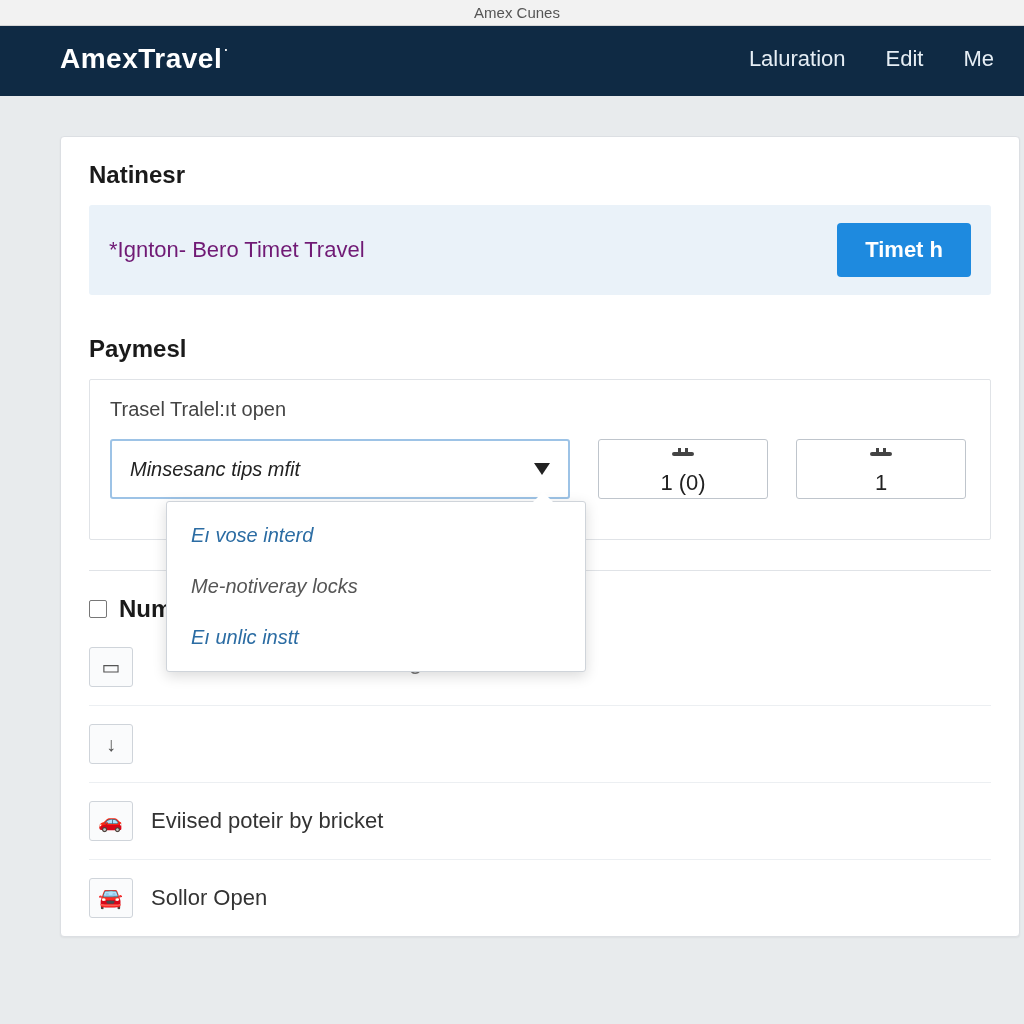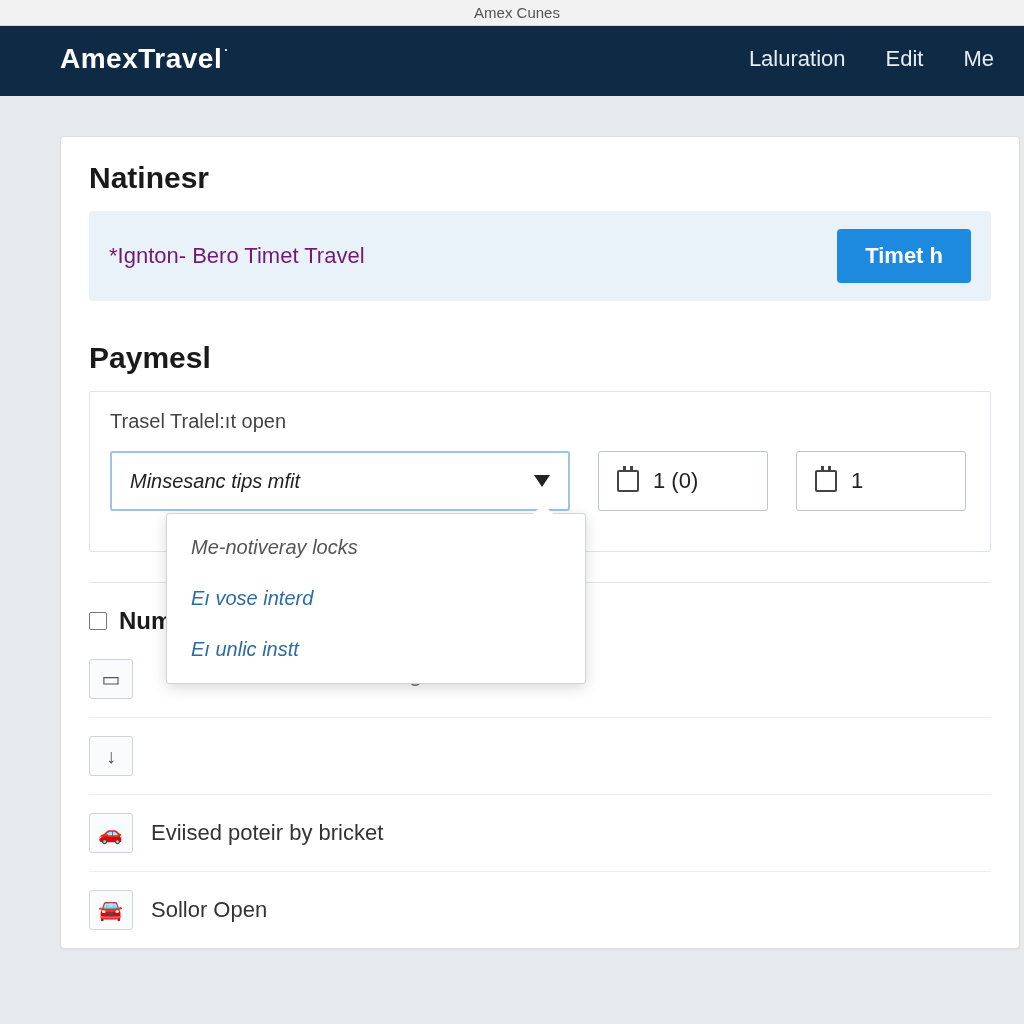--- a/index.html
+++ b/index.html
@@ -5,21 +5,21 @@
   * { box-sizing: border-box; margin: 0; padding: 0; }
   html, body { width: 1024px; height: 1024px; overflow: hidden; font-family: -apple-system, BlinkMacSystemFont, "Segoe UI", Arial, sans-serif; background: #e8ebed; }
   .titlebar { height: 26px; background: #f2f2f2; border-bottom: 1px solid #d6d6d6; text-align: center; font-size: 15px; line-height: 26px; color: #555; padding-left: 10px; }
   .navbar { background: #0f2a44; height: 70px; display: flex; align-items: center; padding: 0 30px 4px 60px; }
   .brand { color: #fff; font-size: 28px; font-weight: 700; letter-spacing: 0.5px; }
   .brand sup { font-size: 12px; vertical-align: top; margin-left: 2px; }
   .nav-spacer { flex: 1; }
   .nav-item { color: #e6eef5; font-size: 22px; margin-left: 40px; cursor: pointer; }
   .page { padding: 40px 0 0 60px; }
   .card { background: #fff; border: 1px solid #dcdfe3; border-radius: 4px; width: 960px; padding: 24px 28px 0 28px; box-shadow: 0 1px 2px rgba(0,0,0,0.05); }
-  .sect-title { font-size: 30px; font-weight: 700; color: #1a1a1a; margin-bottom: 16px; }
+  .sect-title { font-size: 24px; font-weight: 700; color: #1a1a1a; margin-bottom: 16px; }
   .search-band { background: #eaf2f9; border-radius: 3px; display: flex; align-items: center; padding: 18px 20px; margin-bottom: 40px; }
   .search-text { color: #701a75; font-size: 22px; flex: 1; }
   .search-btn { background: #1e8adf; color: #fff; border: none; border-radius: 4px; font-size: 22px; font-weight: 600; padding: 14px 28px; cursor: pointer; }
   .field-label { font-size: 20px; color: #444; margin-bottom: 18px; }
   .inputs-row { display: flex; gap: 28px; align-items: flex-start; padding-bottom: 40px; }
   .select-wrap { position: relative; flex: 0 0 460px; font-style: italic; }
   .select-box {
     border: 2px solid #9dc3e6; border-radius: 3px; height: 60px;
     display: flex; align-items: center; padding: 0 18px; font-size: 20px; color: #222;
     cursor: pointer; background: #fff; position: relative;
@@ -36,21 +36,21 @@
   .dropdown::before {
     content: ""; position: absolute; top: -10px; right: 32px;
     border-left: 10px solid transparent; border-right: 10px solid transparent;
     border-bottom: 10px solid #fff;
   }
   .dd-item { padding: 14px 24px; font-size: 20px; color: #2b6ca3; cursor: pointer; }
   .dd-item.muted { color: #555; }
   .date-box {
     border: 1px solid #bfc5cc; border-radius: 3px; height: 60px;
     display: flex; align-items: center; padding: 12px 18px; font-size: 22px; color: #222;
-    background: #fff; gap: 14px; min-width: 170px; cursor: pointer;
+    background: #fff; gap: 14px; min-width: 170px; cursor: pointer; flex-direction: column;
   }
   .cal-icon { width: 22px; height: 22px; border: 2px solid #444; border-radius: 2px; position: relative; }
   .cal-icon::before, .cal-icon::after {
     content: ""; position: absolute; top: -6px; width: 3px; height: 6px; background: #444;
   }
   .cal-icon::before { left: 4px; } .cal-icon::after { right: 4px; }
   .section2 { border-top: 1px solid #e0e3e7; padding-top: 24px; }
   .section2-title { font-size: 24px; font-weight: 700; color: #1a1a1a; margin-bottom: 20px; display:flex; align-items:center; gap:12px;}
   .mini-icon { width:18px; height:18px; border:1px solid #777; display:inline-block; border-radius:2px; }
   .list { }
@@ -98,22 +98,22 @@
       <div class="field-label">Trasel Tralel:ıt open</div>
 
       <div class="inputs-row">
 
         <div class="select-wrap">
           <div class="select-box">
             <span>Minsesanc tips mfit</span>
             <span class="caret"></span>
           </div>
           <div class="dropdown">
+            <div class="dd-item">Eı vose interd</div>
             <div class="dd-item muted">Me-notiveray locks</div>
-            <div class="dd-item">Eı vose interd</div>
             <div class="dd-item">Eı unlic instt</div>
           </div>
         </div>
 
         <div class="date-box">
           <span class="cal-icon"></span>
           <span>1 (0)</span>
         </div>
 
         <div class="date-box">

